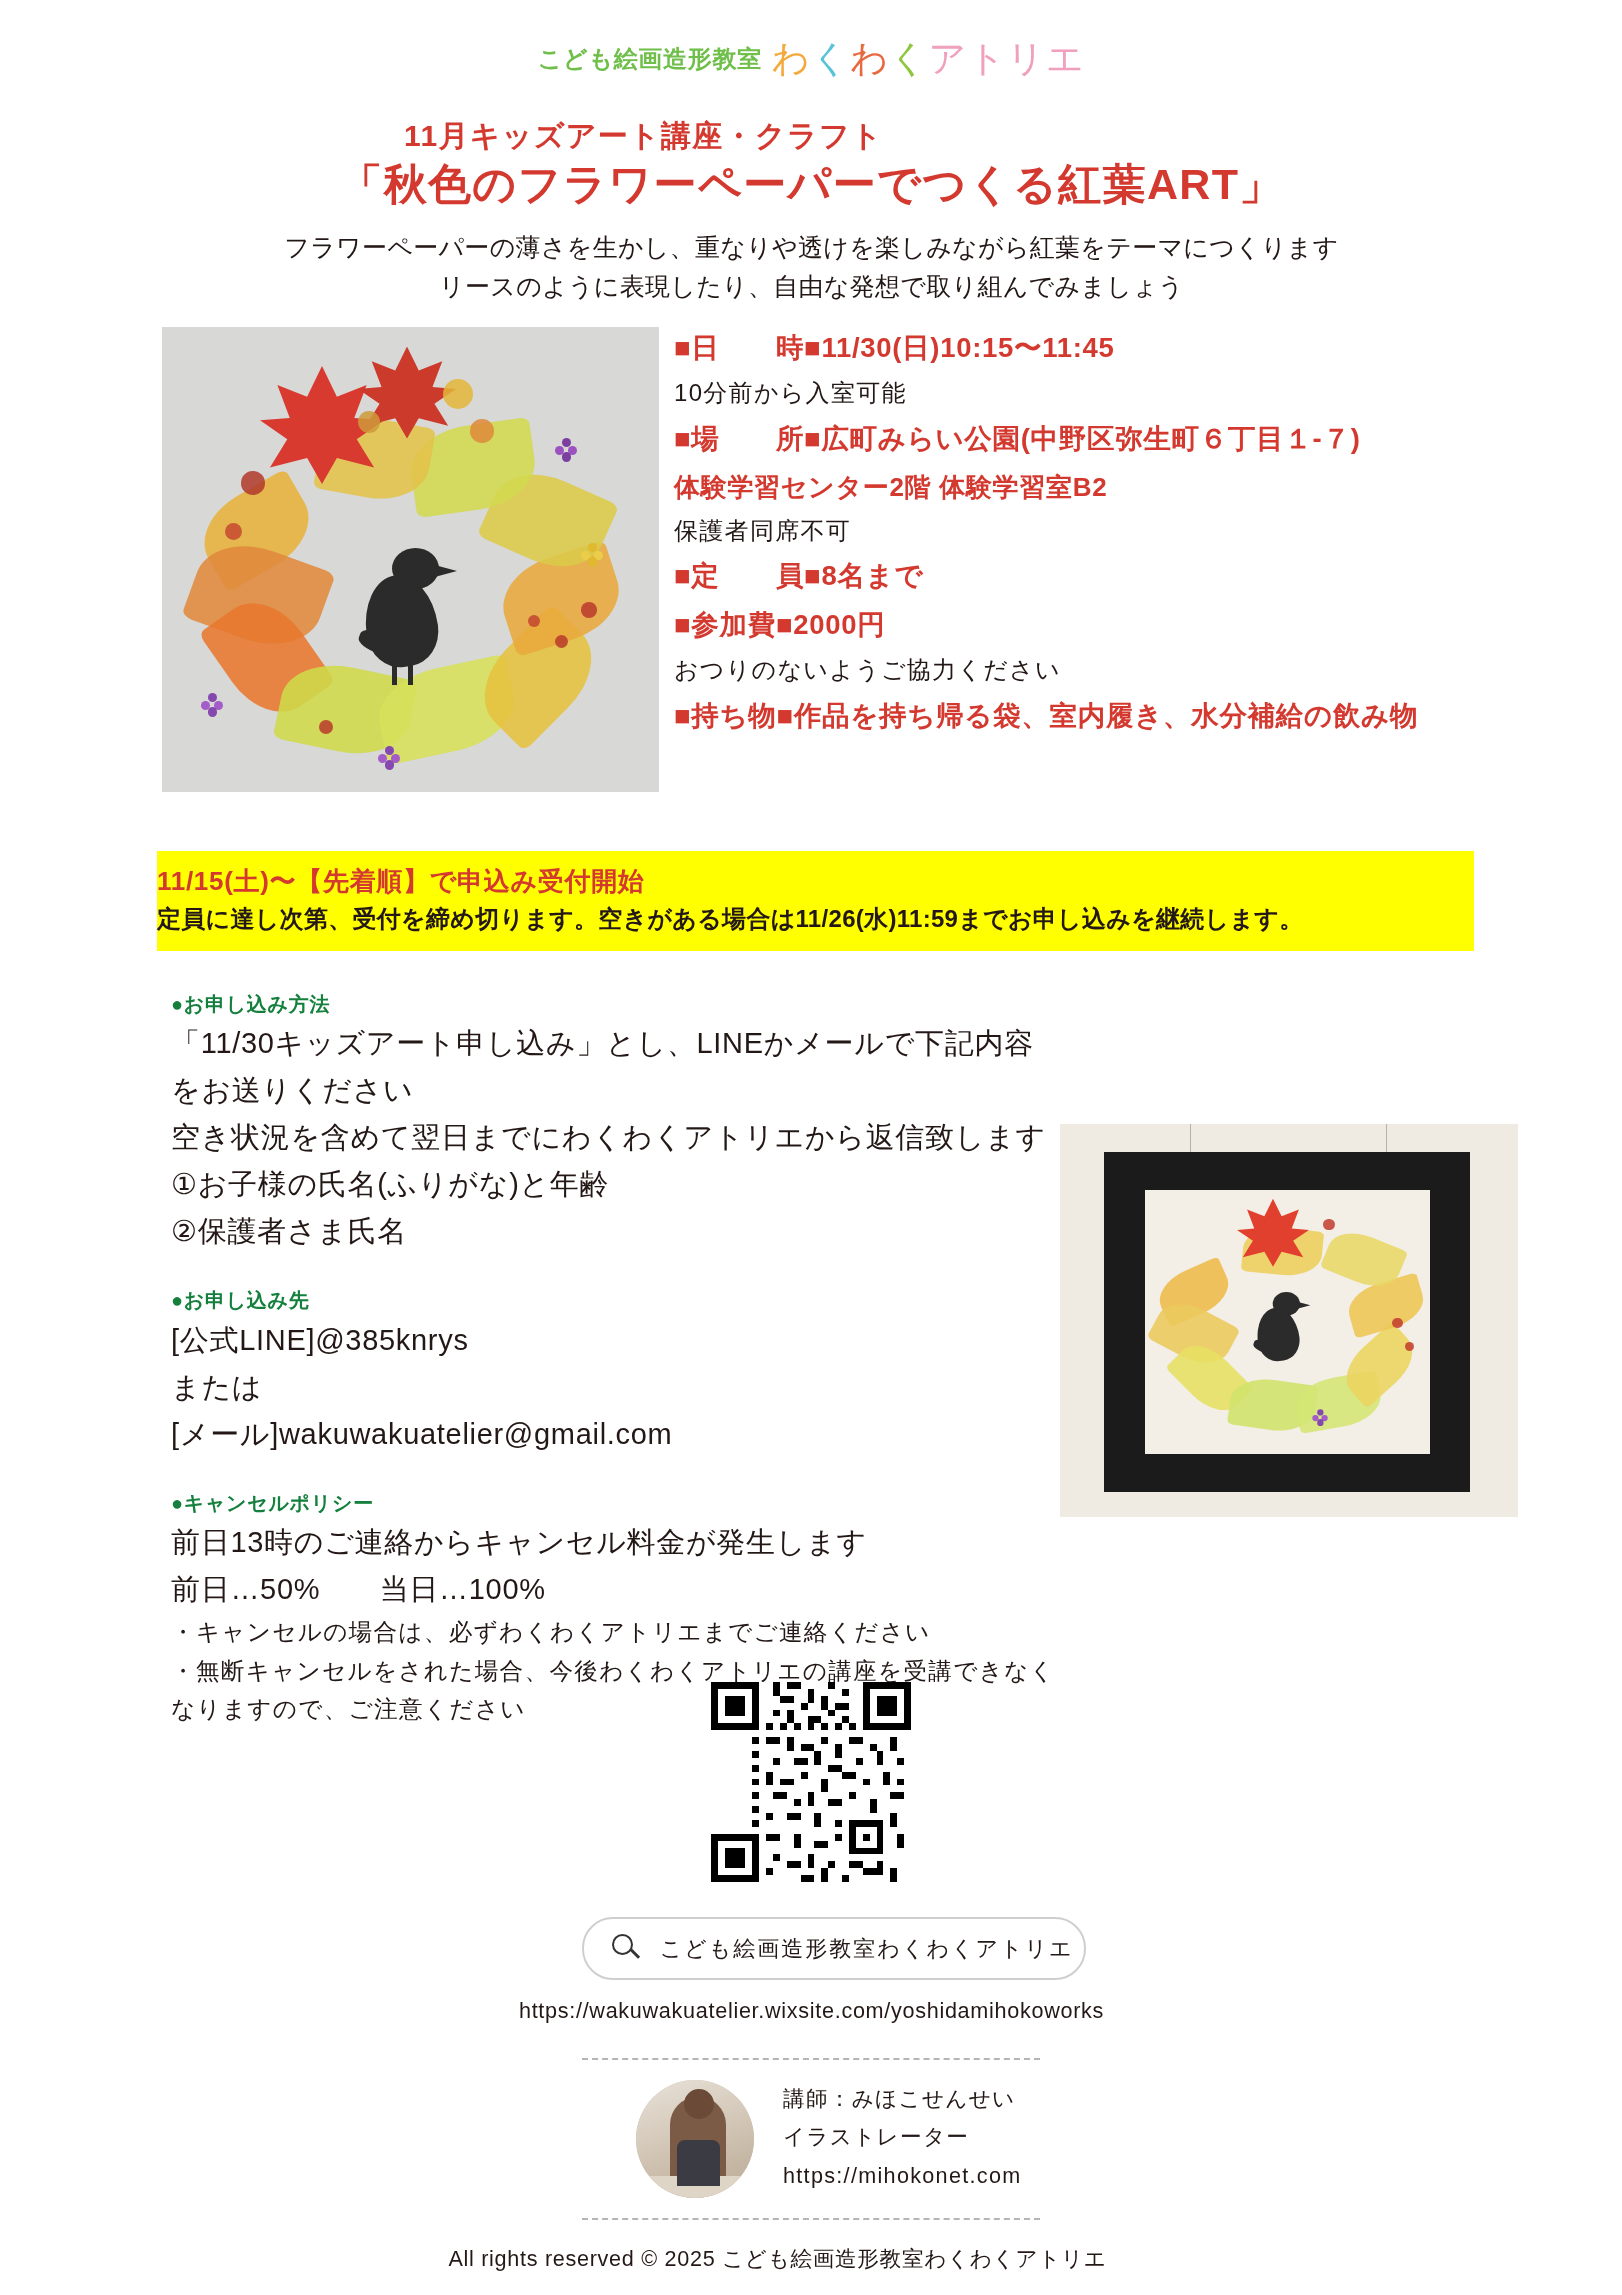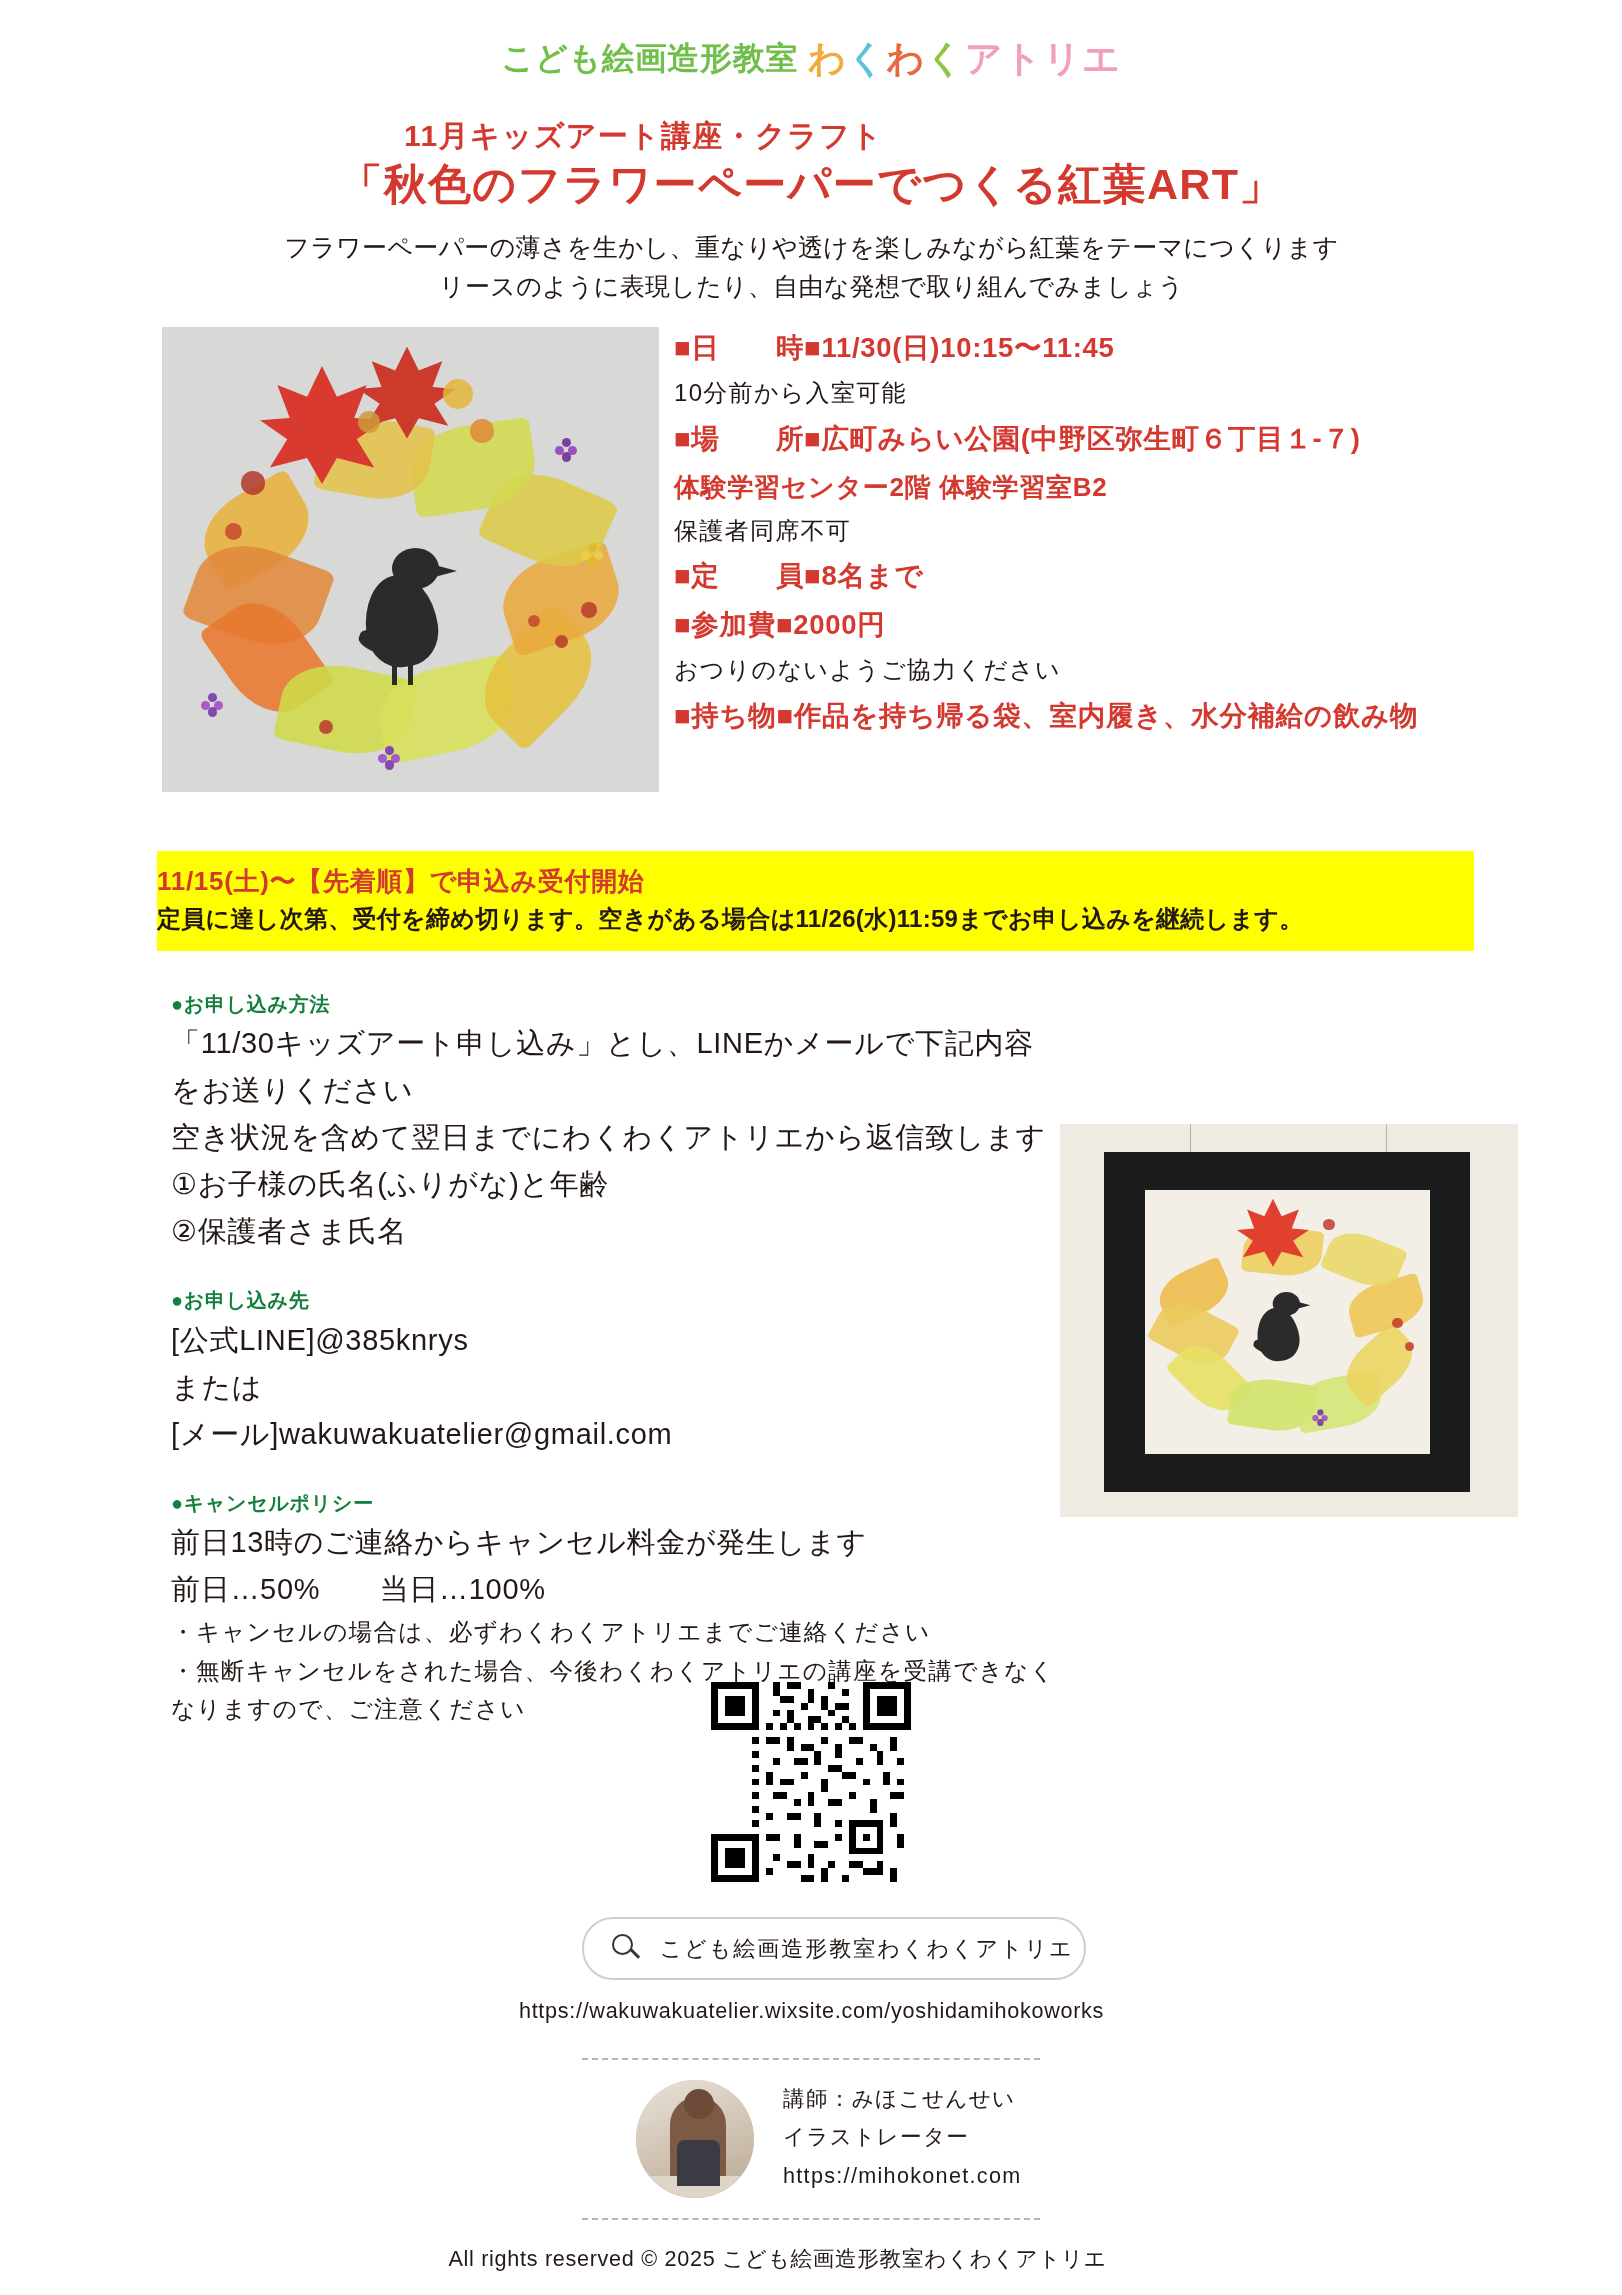--- a/index.html
+++ b/index.html
@@ -25,29 +25,29 @@
   
   .logo-row {
     position: absolute;
     top: 34px;
     left: 0;
     width: 1623px;
     text-align: center;
     white-space: nowrap;
   }
   .logo-sub {
-    font-size: 32px;
+    font-size: 24px;
     font-weight: bold;
     color: #6fbf4a;
     letter-spacing: 0.7px;
     vertical-align: middle;
   }
   .logo-main {
     font-size: 37px;
-    font-weight: bold;
+    font-weight: normal;
     letter-spacing: 1.3px;
     vertical-align: middle;
     margin-left: 7px;
   }
   .lm1 { color: #f3a93c; }
   .lm2 { color: #59c3d8; }
   .lm3 { color: #e8693f; }
   .lm4 { color: #8fc63f; }
   .lm5 { color: #f0a0bd; }
 

